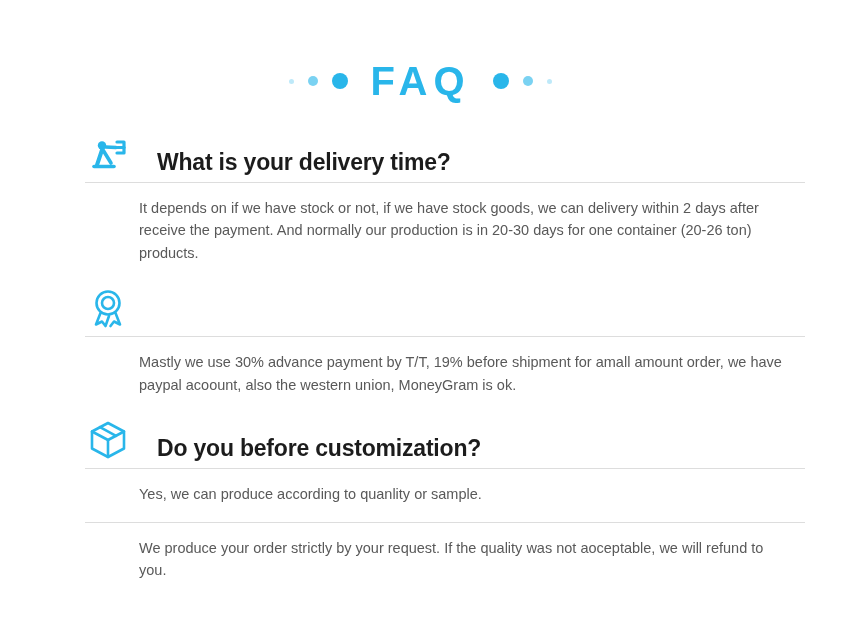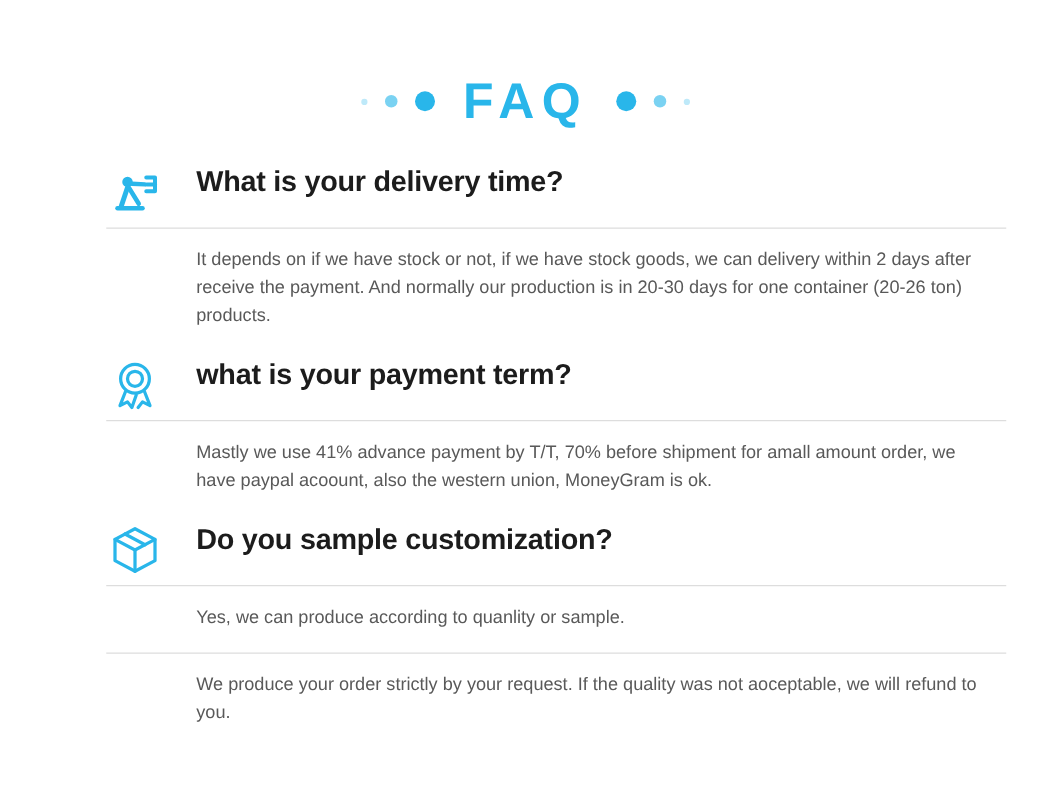--- a/index.html
+++ b/index.html
@@ -61,21 +61,21 @@
   }
   .divider {
     height: 1px;
     width: 100%;
     background: #dddddd;
   }
 
   .q-row {
     position: relative;
     display: flex;
-    align-items: flex-start;
+    align-items: flex-end;
     min-height: 56px;
     padding: 6px 0;
     box-sizing: border-box;
   }
   .q-icon {
     position: absolute;
     left: 0;
     top: 50%;
     transform: translateY(-50%);
     width: 46px;
@@ -95,21 +95,21 @@
     padding-right: 40px;
   }
 
   .a-row {
     display: flex;
     min-height: 40px;
     padding: 14px 0 16px 0;
     box-sizing: border-box;
   }
   .a-text {
-    margin-left: 72px;
+    margin-left: 54px;
     font-size: 14.5px;
     color: #595959;
     line-height: 1.55;
     padding-right: 18px;
   }
 </style>
 </head>
 <body>
 
 <div class="faq-header">
@@ -157,41 +157,40 @@
     <span class="q-icon">
       <svg width="40" height="42" viewBox="0 0 40 42" fill="none">
         <g stroke="#29b6ea" stroke-width="2.6" stroke-linecap="round" stroke-linejoin="round" fill="none">
           <circle cx="20" cy="16" r="11.5"></circle>
           <circle cx="20" cy="16" r="6"></circle>
           <path d="M12.5 26 L8 37.5 L14 34.5 L17.5 39 L21 29"></path>
           <path d="M27.5 26 L32 37.5 L26 34.5 L22.5 39"></path>
         </g>
       </svg>
     </span>
-    <div class="q-text">what is your payment term?</div>
-  </div>
-
-  <div class="divider"></div>
-
-  <div class="a-row">
-    <div class="a-text">Mastly we use 41% advance payment by T/T, 70% before shipment for amall amount order, we have paypal acoount, also the western union, MoneyGram is ok.</div>
+  </div>
+
+  <div class="divider"></div>
+
+  <div class="a-row">
+    <div class="a-text">Mastly we use 30% advance payment by T/T, 19% before shipment for amall amount order, we have paypal acoount, also the western union, MoneyGram is ok.</div>
   </div>
 
   <div class="q-row">
     <span class="q-icon">
       <svg width="42" height="42" viewBox="0 0 42 42" fill="none">
         <g stroke="#29b6ea" stroke-width="2.6" stroke-linecap="round" stroke-linejoin="round" fill="none">
           <path d="M21 4 L37 12.5 L21 21 L5 12.5 Z"></path>
           <path d="M5 12.5 L5 29.5 L21 38 L37 29.5 L37 12.5"></path>
           <path d="M21 21 L21 38"></path>
           <path d="M13 8.2 L29 16.8"></path>
         </g>
       </svg>
     </span>
-    <div class="q-text">Do you sample customization?</div>
+    <div class="q-text">Do you before customization?</div>
   </div>
 
   <div class="divider"></div>
 
   <div class="a-row">
     <div class="a-text">Yes, we can produce according to quanlity or sample.</div>
   </div>
 
 
   <div class="divider"></div>

